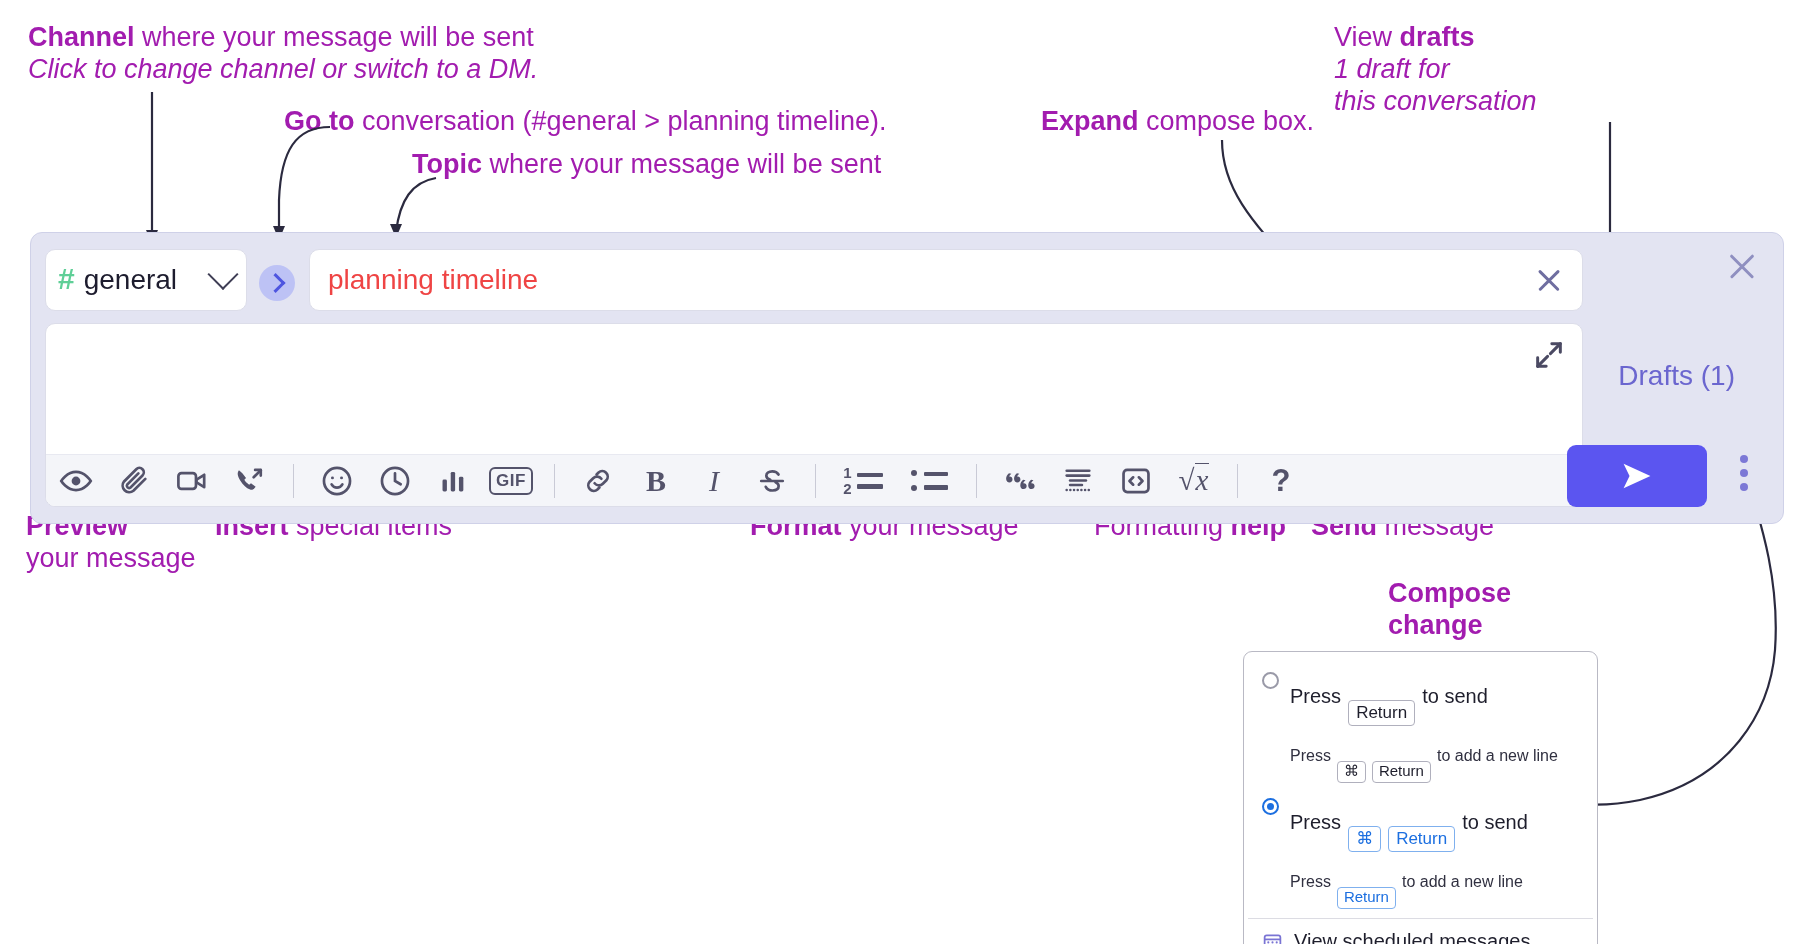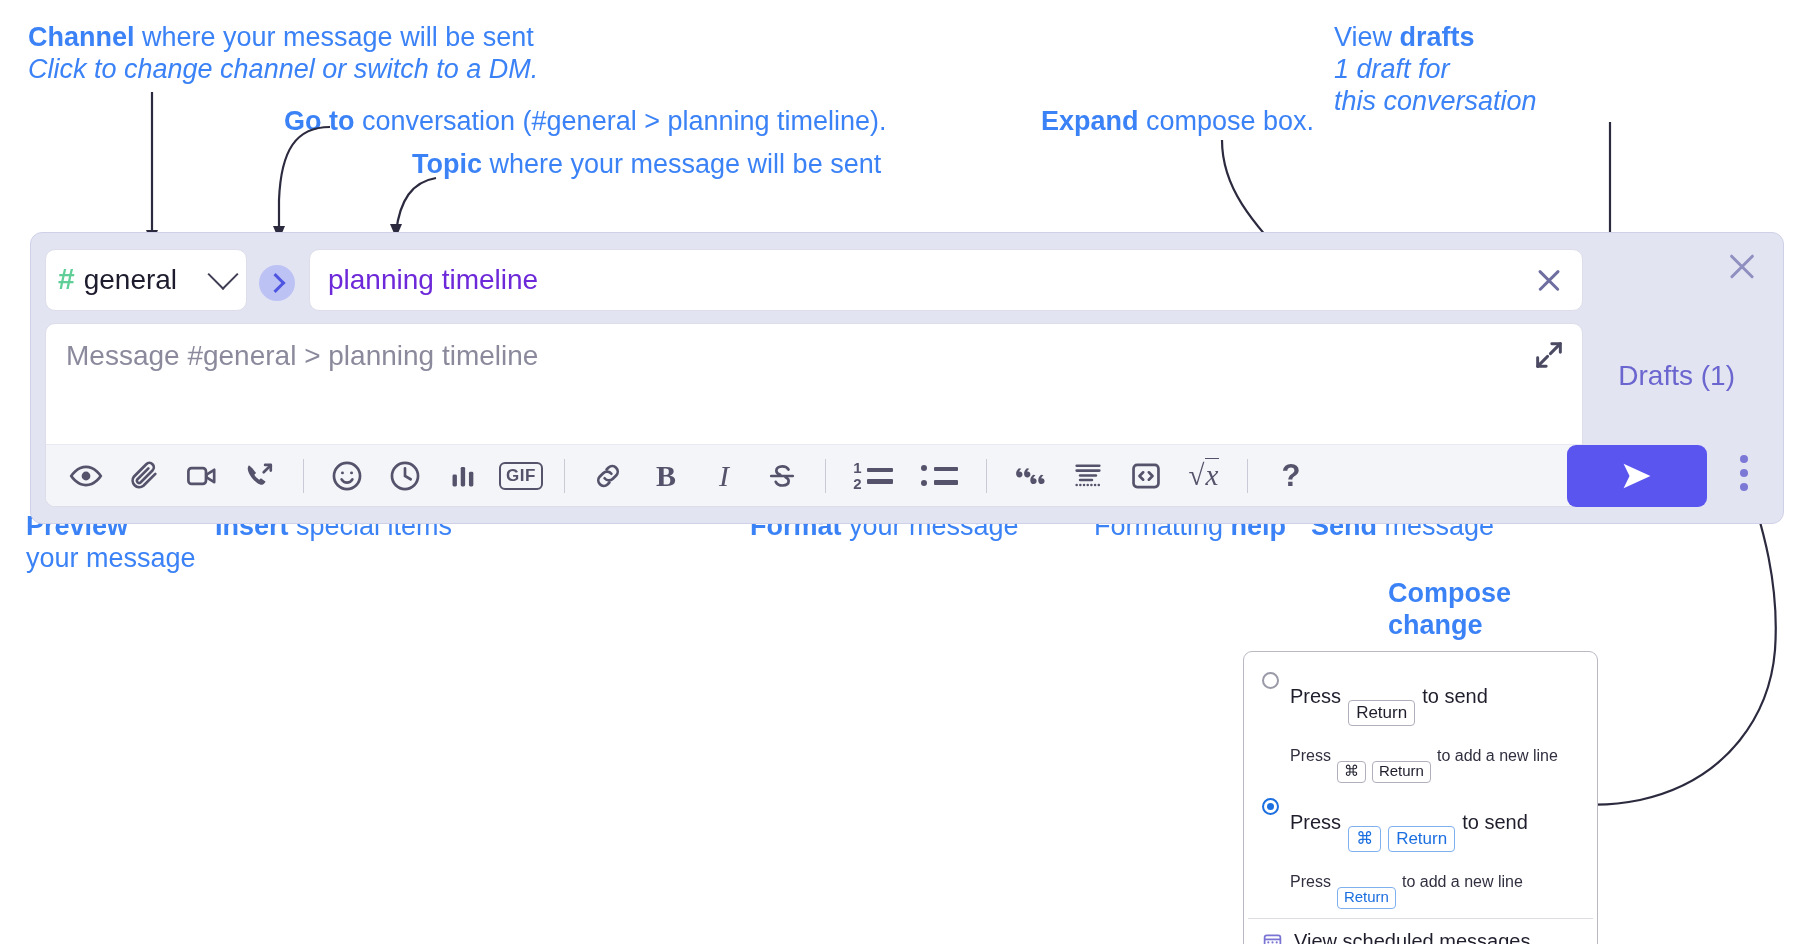--- a/index.html
+++ b/index.html
@@ -19,21 +19,21 @@
     position: absolute;
     left: 0; top: 0;
     width: 1814px;
     height: 944px;
     pointer-events: none;
   }
 
   
   .anno {
     position: absolute;
-    color: #3b82f6;
+    color: #a21caf;
     font-size: 27px;
     line-height: 1.18;
     white-space: nowrap;
   }
   .anno b { font-weight: 700; }
   .anno i { font-style: italic; }
   .anno .ital-line { font-style: italic; display: block; }
 
   
   #compose-panel {
@@ -113,21 +113,21 @@
     border: 1px solid #dcdde9;
     border-radius: 10px;
     display: flex;
     align-items: center;
     box-sizing: border-box;
     padding: 0 18px;
     cursor: text;
   }
   .topic-value {
     font-size: 28px;
-    color: #6d28d9;
+    color: #ef4444;
     flex: 1;
   }
   .xmark {
     position: relative;
     width: 30px; height: 30px;
     cursor: pointer;
     flex: none;
   }
   .xmark::before, .xmark::after {
     content: "";
@@ -164,26 +164,26 @@
     right: 16px;
     top: 14px;
     width: 34px; height: 34px;
     cursor: pointer;
     color: #4b4a63;
   }
 
   .toolbar {
     position: absolute;
     left: 0; right: 0; bottom: 0;
-    height: 62px;
+    height: 52px;
     background: #f4f5f9;
     border-top: 1px solid #e8e9f1;
     display: flex;
     align-items: center;
-    padding: 0 11px;
+    padding: 0 1px;
     box-sizing: border-box;
     gap: 0;
   }
   .tb-btn {
     width: 58px;
     height: 50px;
     display: flex;
     align-items: center;
     justify-content: center;
     cursor: pointer;
@@ -451,21 +451,20 @@
   <div class="goto-btn">
     <span class="arrow"></span>
   </div>
 
   <div class="topic-field">
     <span class="topic-value">planning timeline</span>
     <span class="xmark"></span>
   </div>
 
   <div class="editor-card">
-    <div class="placeholder">Message #general &gt; planning timeline</div>
 
     <div class="expand-btn">
       <svg viewBox="0 0 24 24" width="34" height="34" fill="none" stroke="currentColor" stroke-width="2.1" stroke-linecap="round" stroke-linejoin="round">
         <path d="M14 4h6v6"></path>
           <path d="M20 4l-7 7"></path>
         <path d="M10 20H4v-6"></path>
           <path d="M4 20l7-7"></path>
       </svg>
     </div>
 

